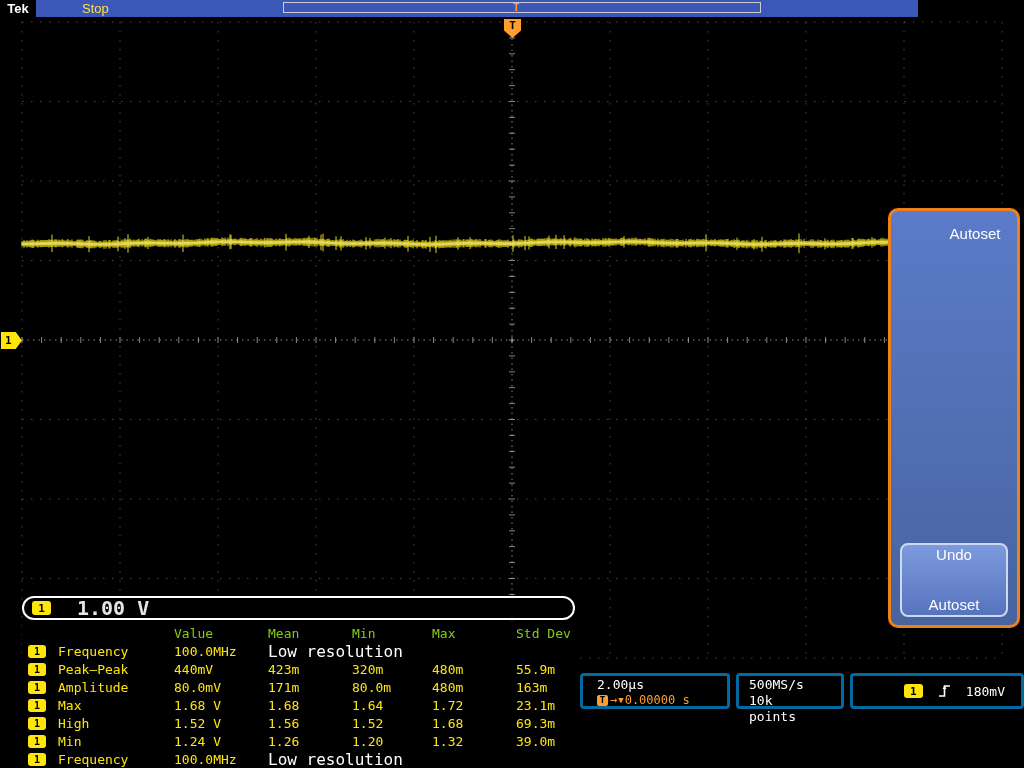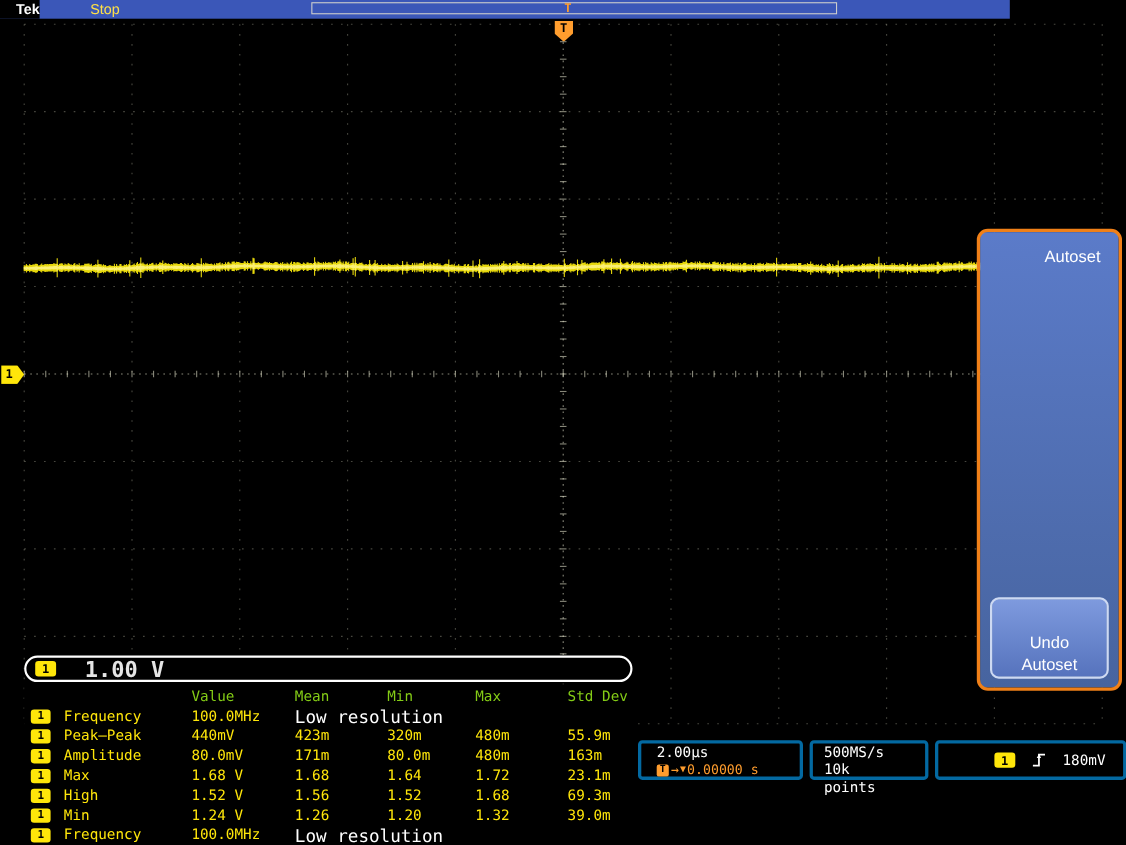--- a/index.html
+++ b/index.html
@@ -4,42 +4,42 @@
 <style>
   html,body{margin:0;padding:0;background:#000;}
   #screen{position:relative;width:1024px;height:768px;background:#000;overflow:hidden;
           font-family:"DejaVu Sans Mono",monospace;-webkit-font-smoothing:antialiased;}
   #grat{position:absolute;left:0;top:0;z-index:0;}
   #wave{position:absolute;left:0;top:0;z-index:1;}
 
   
   #topbar{position:absolute;left:0;top:0;width:918px;height:17px;background:#3b57b8;z-index:6;}
   #teklogo{position:absolute;left:0;top:0;width:36px;height:17px;background:#000;color:#fff;
-           font-family:"Liberation Sans",sans-serif;font-weight:bold;font-size:13px;line-height:17px;text-align:right;}
+           font-family:"Liberation Sans",sans-serif;font-weight:bold;font-size:13px;line-height:17px;text-align:center;}
   #runstat{position:absolute;left:58px;top:0;height:17px;line-height:17px;color:#fde047;font-size:13px;
            font-family:"Liberation Sans",sans-serif;margin-left:24px;}
   #posbar{position:absolute;left:283px;top:2px;width:478px;height:11px;border:1px solid #ccc;box-sizing:border-box;}
   #posbar-t{position:absolute;left:229px;top:-2px;color:#ff9d2e;font-size:11px;font-weight:bold;line-height:13px;}
 
   
   #trigflag{position:absolute;left:504px;top:19px;width:17px;height:19px;background:#ff9d2e;color:#000;
             font-size:11px;font-weight:bold;text-align:center;line-height:14px;z-index:2;
             clip-path:polygon(0 0,100% 0,100% 60%,50% 100%,0 60%);}
   #gndmark{position:absolute;left:1px;top:332px;width:21px;height:17px;background:#ffe60a;color:#000;
            font-size:11px;font-weight:bold;line-height:17px;padding-left:4px;box-sizing:border-box;z-index:2;
            clip-path:polygon(0 0,70% 0,100% 50%,70% 100%,0 100%);}
 
   
   #panel{position:absolute;left:888px;top:208px;width:132px;height:420px;box-sizing:border-box;z-index:5;
          background:linear-gradient(180deg,#5b7bc9,#47649f);border:3px solid #f08018;border-radius:10px;padding-left:42px;}
   #paneltitle{margin-top:14px;text-align:center;color:#fff;font-family:"Liberation Sans",sans-serif;font-size:15px;}
   #undobtn{position:absolute;left:9px;right:9px;bottom:8px;height:74px;border-radius:8px;cursor:pointer;
            border:2px solid #cdd9f2;background:linear-gradient(180deg,#7e9ade,#5673bd);color:#fff;box-sizing:border-box;
            font-family:"Liberation Sans",sans-serif;font-size:15px;line-height:20px;
-           display:flex;flex-direction:column;align-items:center;justify-content:flex-end;margin-top:47px;}
+           display:flex;flex-direction:column;align-items:center;justify-content:space-between;margin-top:47px;}
 
   
   #chbox{position:absolute;left:22px;top:596px;width:553px;height:24px;box-sizing:border-box;z-index:3;
          border:2px solid #fff;border-radius:12px;background:#000;display:flex;align-items:center;
          padding-left:8px;gap:26px;}
   .badge{display:inline-flex;align-items:center;justify-content:center;width:19px;height:14px;flex:0 0 auto;
          background:#ffe60a;color:#000;border-radius:3px;font-size:11px;font-weight:bold;}
   #chscale{color:#e5e5e5;font-size:20px;font-weight:bold;}
 
   

